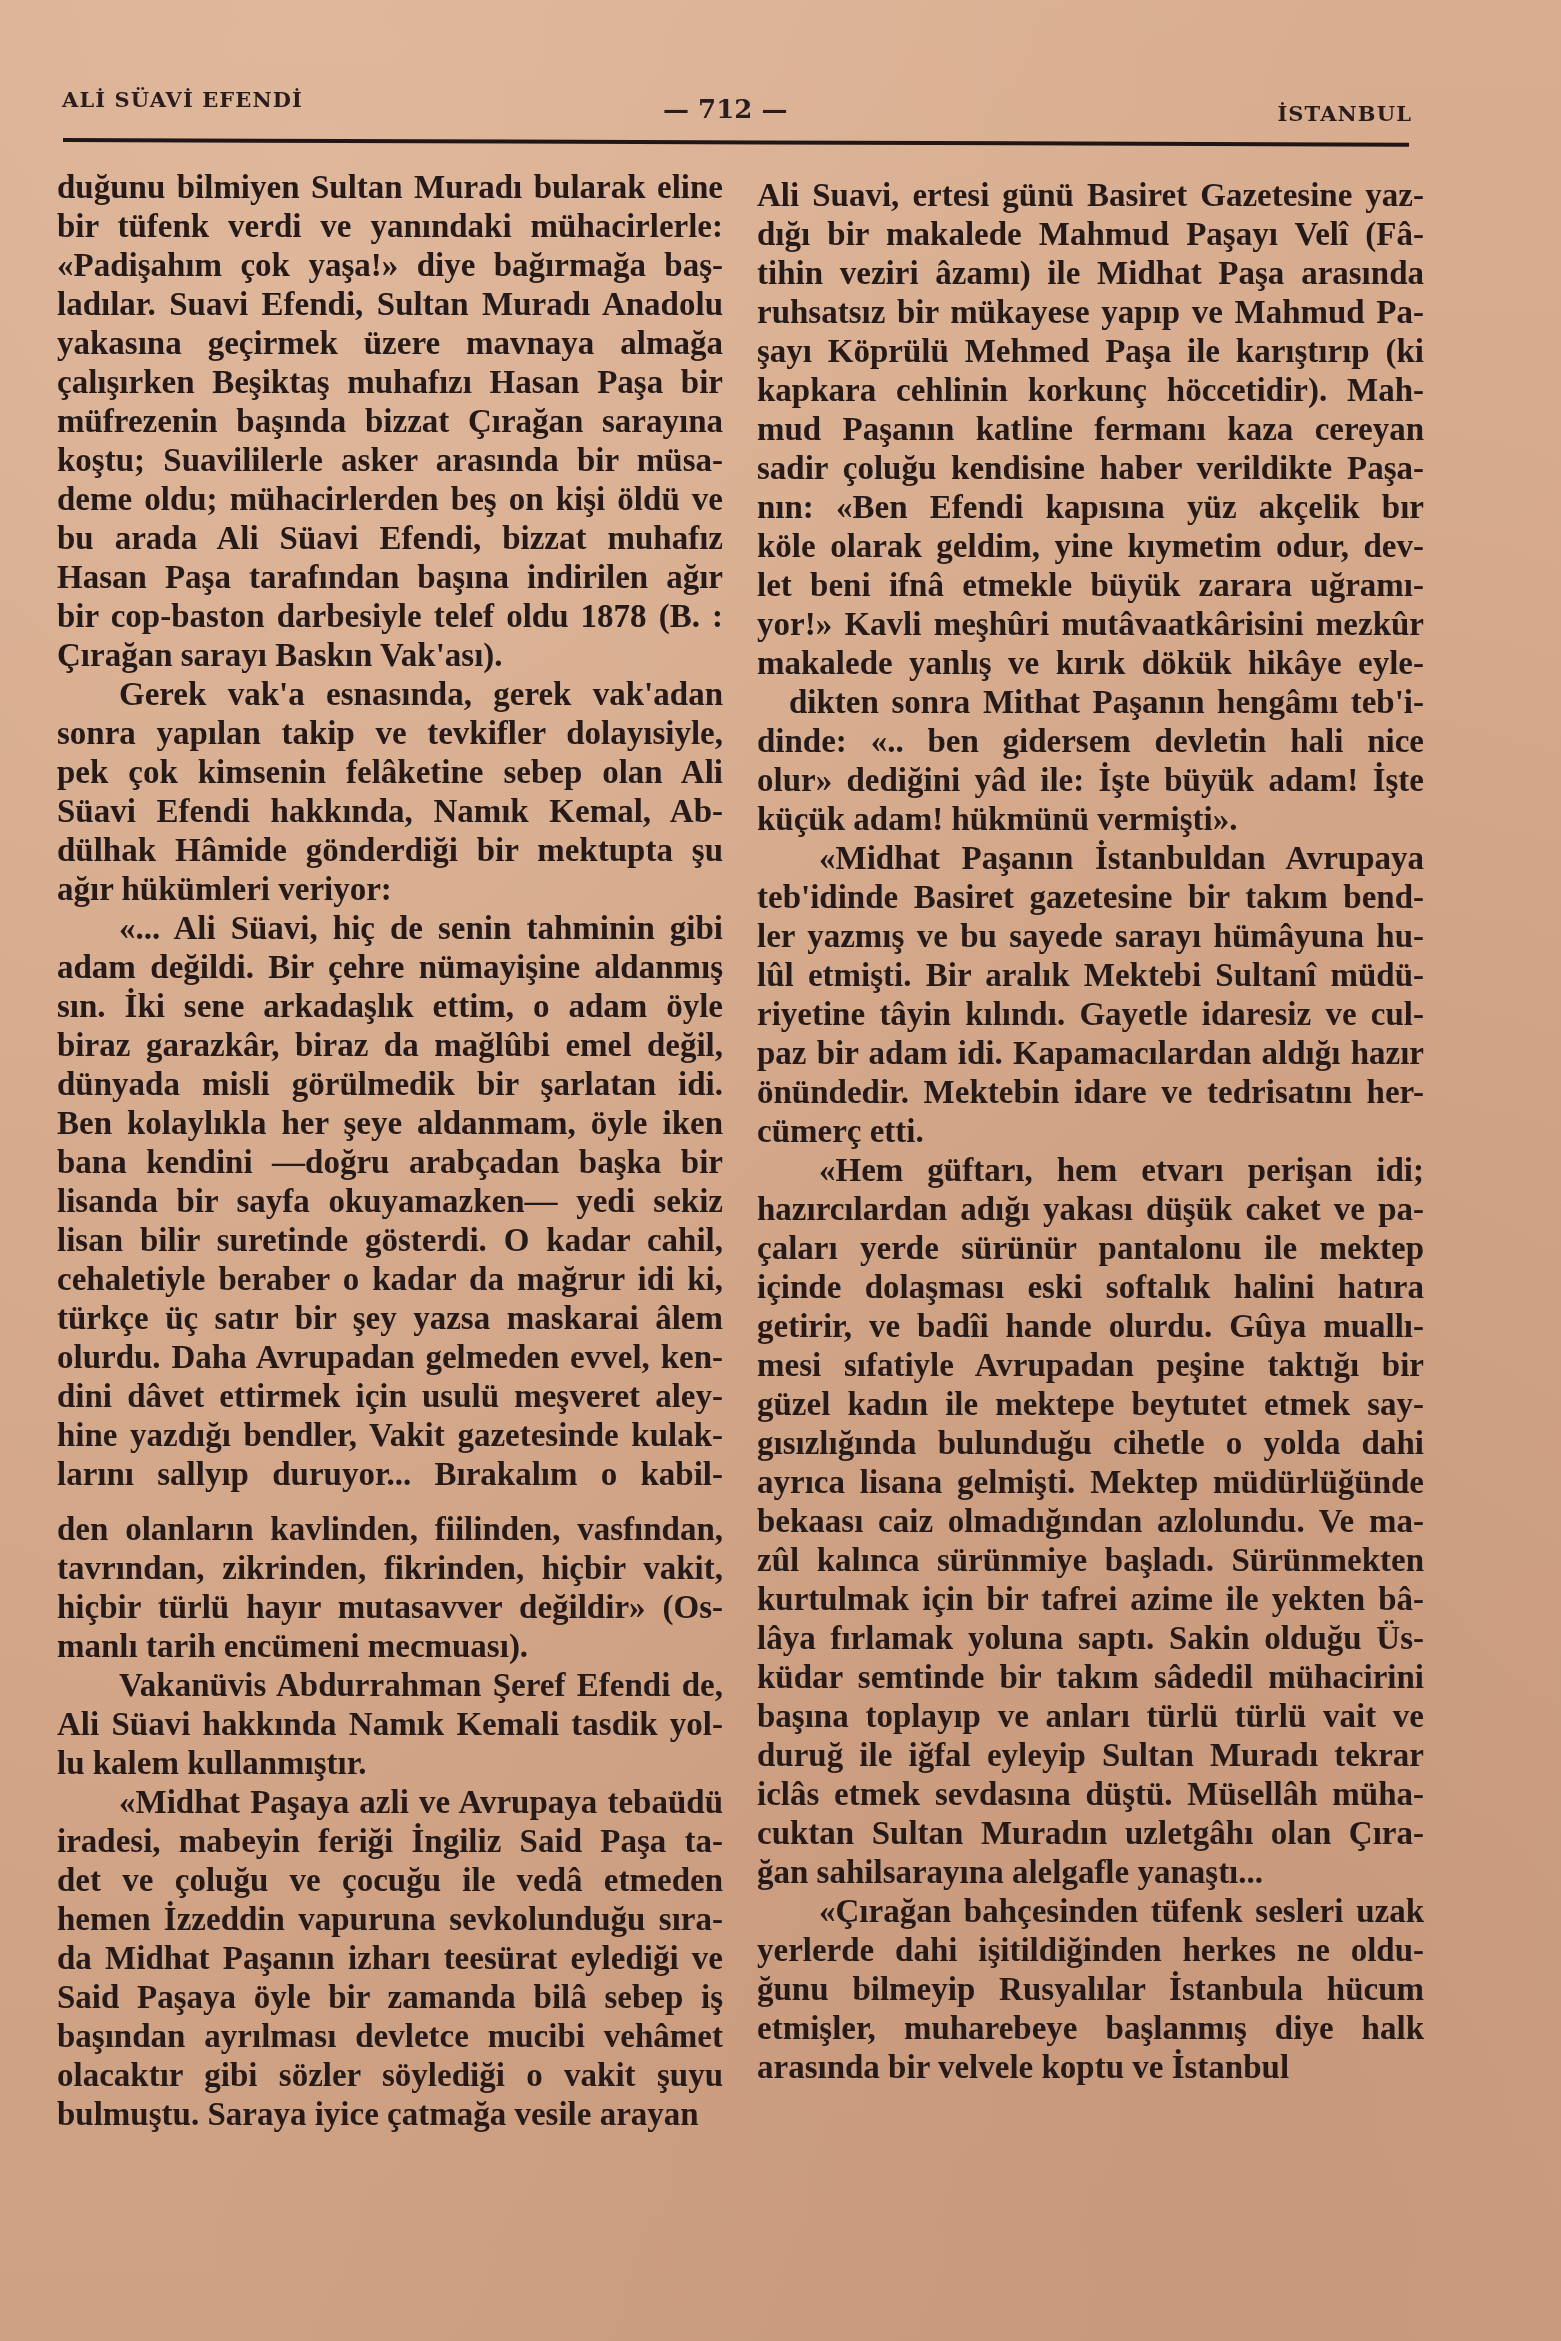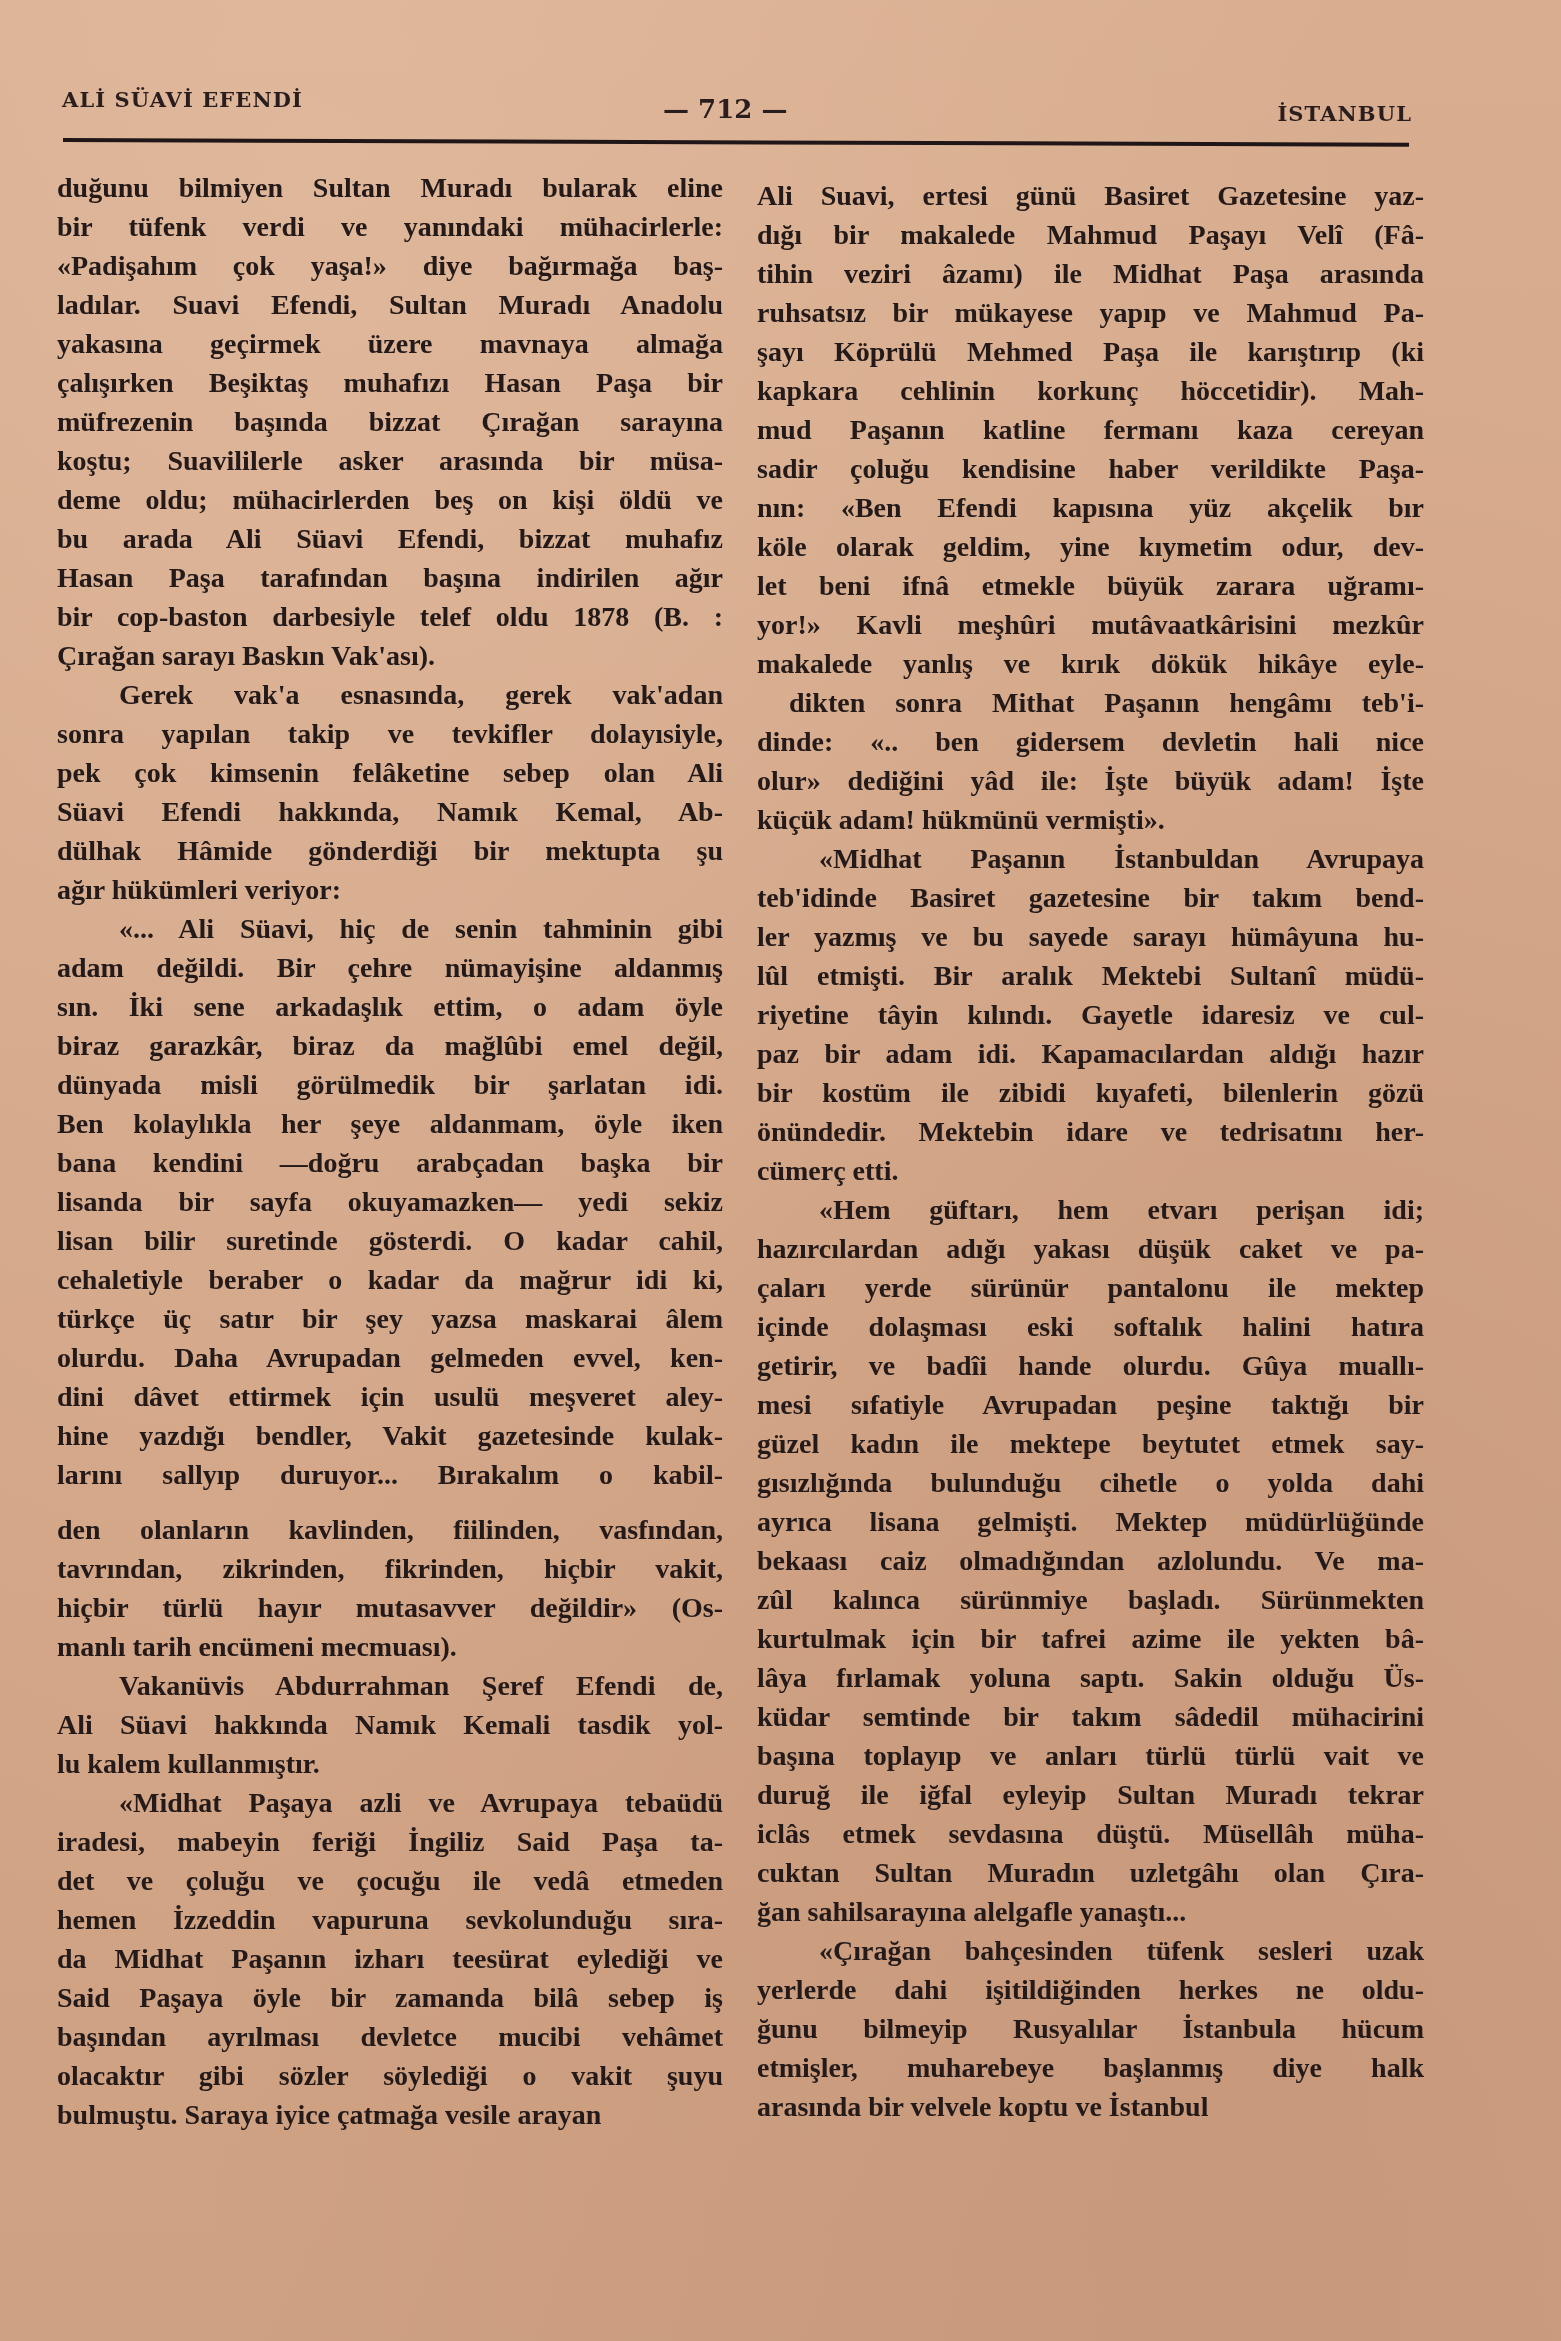--- a/index.html
+++ b/index.html
@@ -32,21 +32,21 @@
     position: absolute; right: 0; top: 17px;
     font-family: "DejaVu Serif", serif; font-weight: bold;
     font-size: 21px; letter-spacing: 1.1px; color: #2a1d1d;
   }
   .rule {
     position: absolute; left: 63px; top: 138px; width: 1346px; height: 3.7px;
     background: #211617; transform: rotate(0.2deg); transform-origin: left center;
   }
   .col {
     position: absolute; top: 168px; width: 666px;
-    font-size: 28px; line-height: 39px;
+    font-size: 33px; line-height: 39px;
     text-align: justify; font-family: "Liberation Serif", "DejaVu Serif", serif;
     font-weight: bold; color: #241a19;
   }
   .col.left { left: 57px; }
   .col.right { left: 757px; top: 176px; width: 667px; }
   .para { margin: 0; }
   .line { display: block; text-align: justify; text-align-last: justify; white-space: nowrap; }
   .line.last { text-align-last: left; }
   .indent { padding-left: 62px; }
 </style>
@@ -143,21 +143,20 @@
         <span class="line" style="display: block;">olur» dediğini yâd ile: İşte büyük adam! İşte</span>
         <span class="line last" style="display: block;">küçük adam! hükmünü vermişti».</span>
       </div>
       <div class="para">
         <span class="line indent" style="display: block;">«Midhat Paşanın İstanbuldan Avrupaya</span>
         <span class="line" style="display: block;">teb'idinde Basiret gazetesine bir takım bend-</span>
         <span class="line" style="display: block;">ler yazmış ve bu sayede sarayı hümâyuna hu-</span>
         <span class="line" style="display: block;">lûl etmişti. Bir aralık Mektebi Sultanî müdü-</span>
         <span class="line" style="display: block;">riyetine tâyin kılındı. Gayetle idaresiz ve cul-</span>
         <span class="line" style="display: block;">paz bir adam idi. Kapamacılardan aldığı hazır</span>
-        <span class="line" style="display: block;">bir kostüm ile zibidi kıyafeti, bilenlerin gözü</span>
         <span class="line" style="display: block;">önündedir. Mektebin idare ve tedrisatını her-</span>
         <span class="line last" style="display: block;">cümerç etti.</span>
       </div>
       <div class="para">
         <span class="line indent" style="display: block;">«Hem güftarı, hem etvarı perişan idi;</span>
         <span class="line" style="display: block;">hazırcılardan adığı yakası düşük caket ve pa-</span>
         <span class="line" style="display: block;">çaları yerde sürünür pantalonu ile mektep</span>
         <span class="line" style="display: block;">içinde dolaşması eski softalık halini hatıra</span>
         <span class="line" style="display: block;">getirir, ve badîi hande olurdu. Gûya muallı-</span>
         <span class="line" style="display: block;">mesi sıfatiyle Avrupadan peşine taktığı bir</span>

